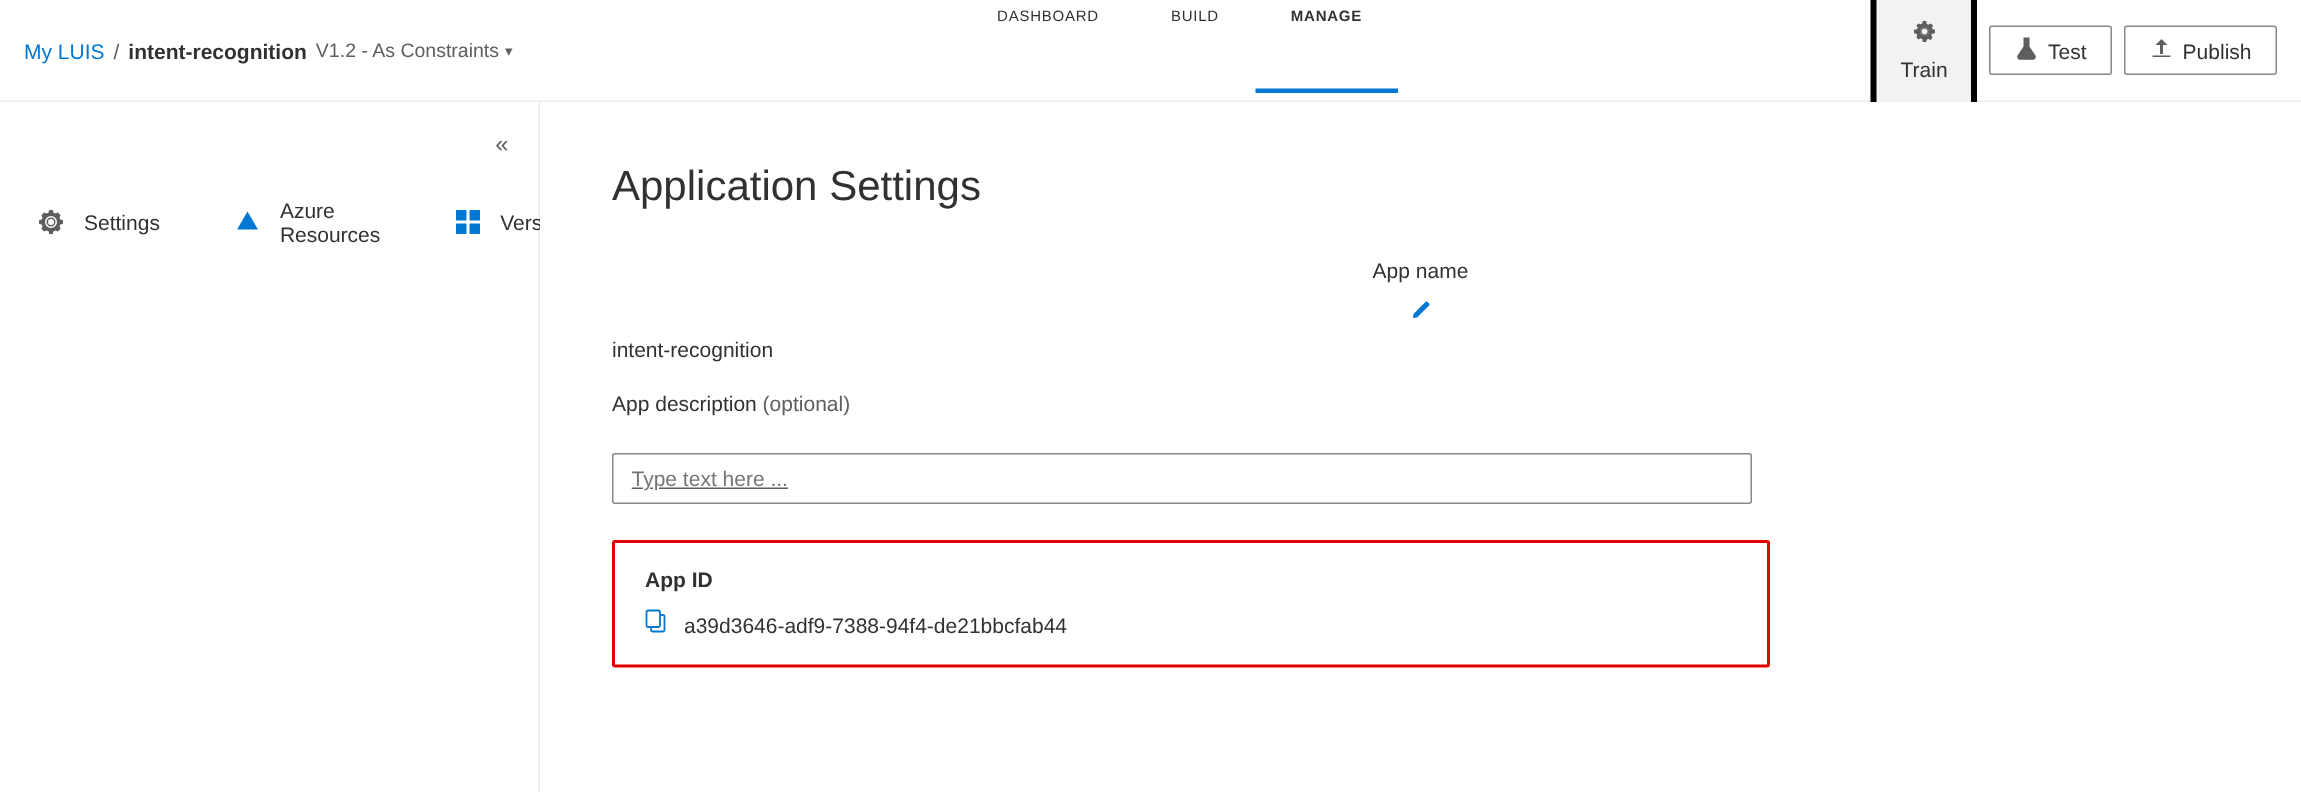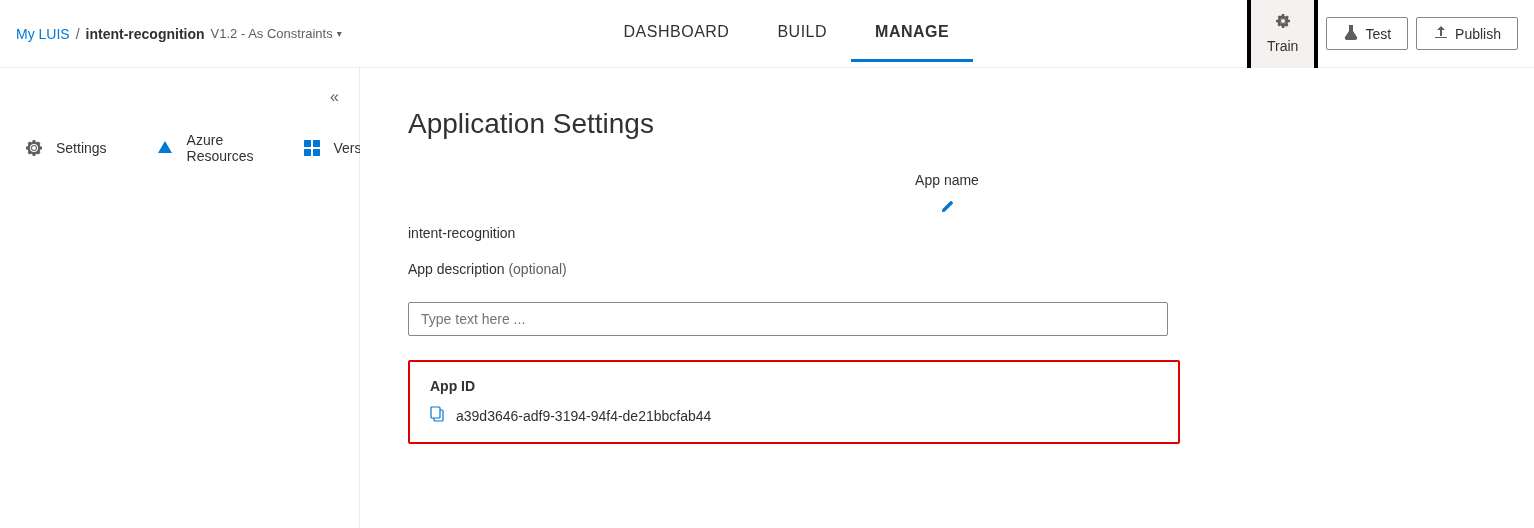--- a/index.html
+++ b/index.html
@@ -43,22 +43,22 @@
       display: flex;
       align-items: center;
       gap: 0;
       margin-left: auto;
       margin-right: auto;
     }
     .nav-tab {
       padding: 0 24px;
       height: 56px;
       display: flex;
-      align-items: center;
-      font-size: 16px;
+      align-items: flex-start;
+      font-size: 10px;
       font-weight: 400;
       color: #323130;
       cursor: pointer;
       border-bottom: 3px solid transparent;
       text-transform: uppercase;
       letter-spacing: 0.5px;
     }
     .nav-tab.active {
       border-bottom: 3px solid #0078d4;
       font-weight: 600;
@@ -198,20 +198,21 @@
     .description-input {
       width: 760px;
       max-width: 100%;
       padding: 8px 12px;
       border: 1px solid #8a8886;
       border-radius: 2px;
       font-size: 14px;
       color: #605e5c;
       outline: none;
       font-family: 'Segoe UI', sans-serif;
+      text-decoration: underline;
     }
 
     .app-id-box {
       margin-top: 24px;
       border: 2px solid #e00000;
       border-radius: 2px;
       padding: 16px 20px;
       width: 772px;
       max-width: 100%;
     }
@@ -366,18 +367,18 @@
 
     <div class="app-id-box">
       <div class="app-id-label">App ID</div>
       <div class="app-id-value">
         <span class="copy-icon">
           <svg width="16" height="16" viewBox="0 0 16 16" fill="#0078d4">
             <rect x="4" y="4" width="9" height="11" rx="1" fill="none" stroke="#0078d4" stroke-width="1.2"></rect>
             <rect x="1" y="1" width="9" height="11" rx="1" fill="white" stroke="#0078d4" stroke-width="1.2"></rect>
           </svg>
         </span>
-        <span>a39d3646-adf9-3194-94f4-de21bbcfab44</span>
+        <span>a39d3646-adf9-7388-94f4-de21bbcfab44</span>
       </div>
     </div>
 
   </div>
 </div>
 
 </body></html>

